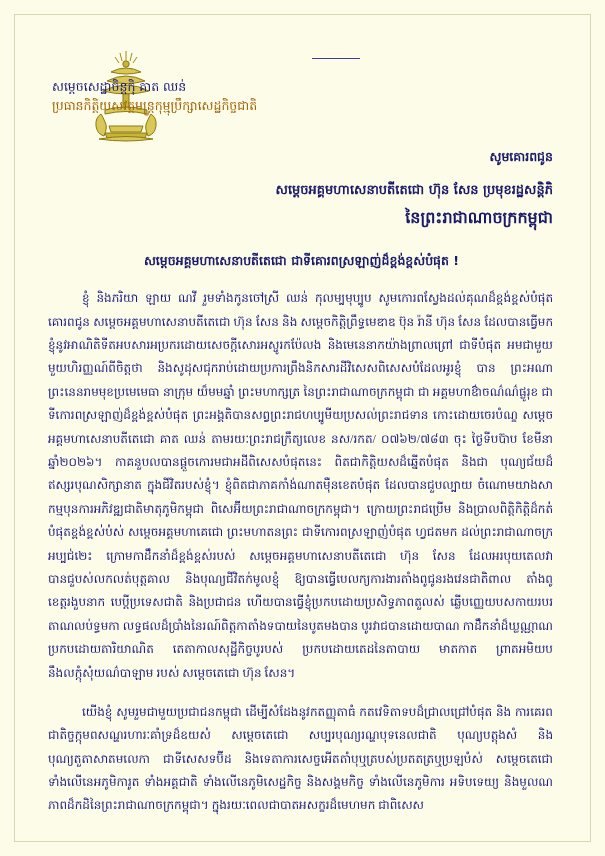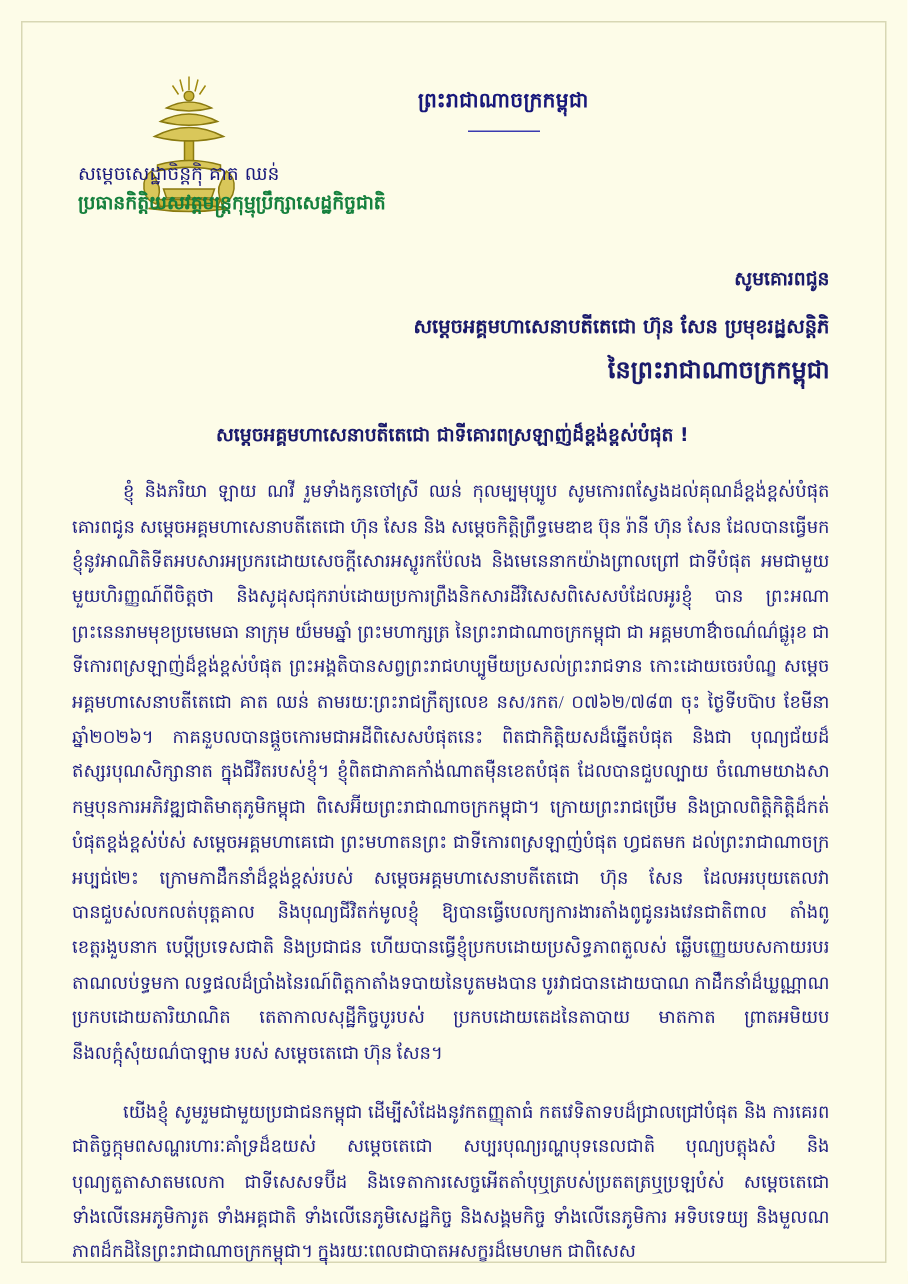--- a/index.html
+++ b/index.html
@@ -75,22 +75,22 @@
     margin-left: 4px;
     line-height: 1.55;
   }
   .sender .line1 {
     font-size: 12.5px;
     font-weight: normal;
     color: #17177a;
   }
   .sender .line2 {
     font-size: 12.5px;
-    font-weight: bold;
-    color: #15803d;
+    font-weight: normal;
+    color: #a16207;
   }
 
   
   .title-block {
     text-align: right;
     margin-top: 30px;
     line-height: 1.7;
   }
   .title-block .t1 {
     font-size: 12.5px;
@@ -157,21 +157,20 @@
         <path d="M20 85 L62 85 L60 90 L22 90 Z" fill="#c9b43a" stroke="#8a7a10"></path>
 
         <path d="M14 91 Q41 86 68 91 Q41 95 14 91 Z" fill="#d9c75a" stroke="#8a7a10"></path>
       </g>
     </svg>
   </div>
 
   <div class="content">
 
     <div class="header">
-      <div class="kingdom">ព្រះរាជាណាចក្រកម្ពុជា</div>
       <div class="rule"></div>
     </div>
 
     <div class="sender">
       <div class="line1">សម្តេចសេដ្ឋាចិន្តកុិ គាត ឈន់</div>
       <div class="line2">ប្រធានកិត្តិយសវត្តមន្ត្រកុម្មុប្រឹក្សាសេដ្ឋកិច្ចជាតិ</div>
     </div>
 
     <div class="title-block">
       <div class="t1">សូមគោរពជូន</div>

